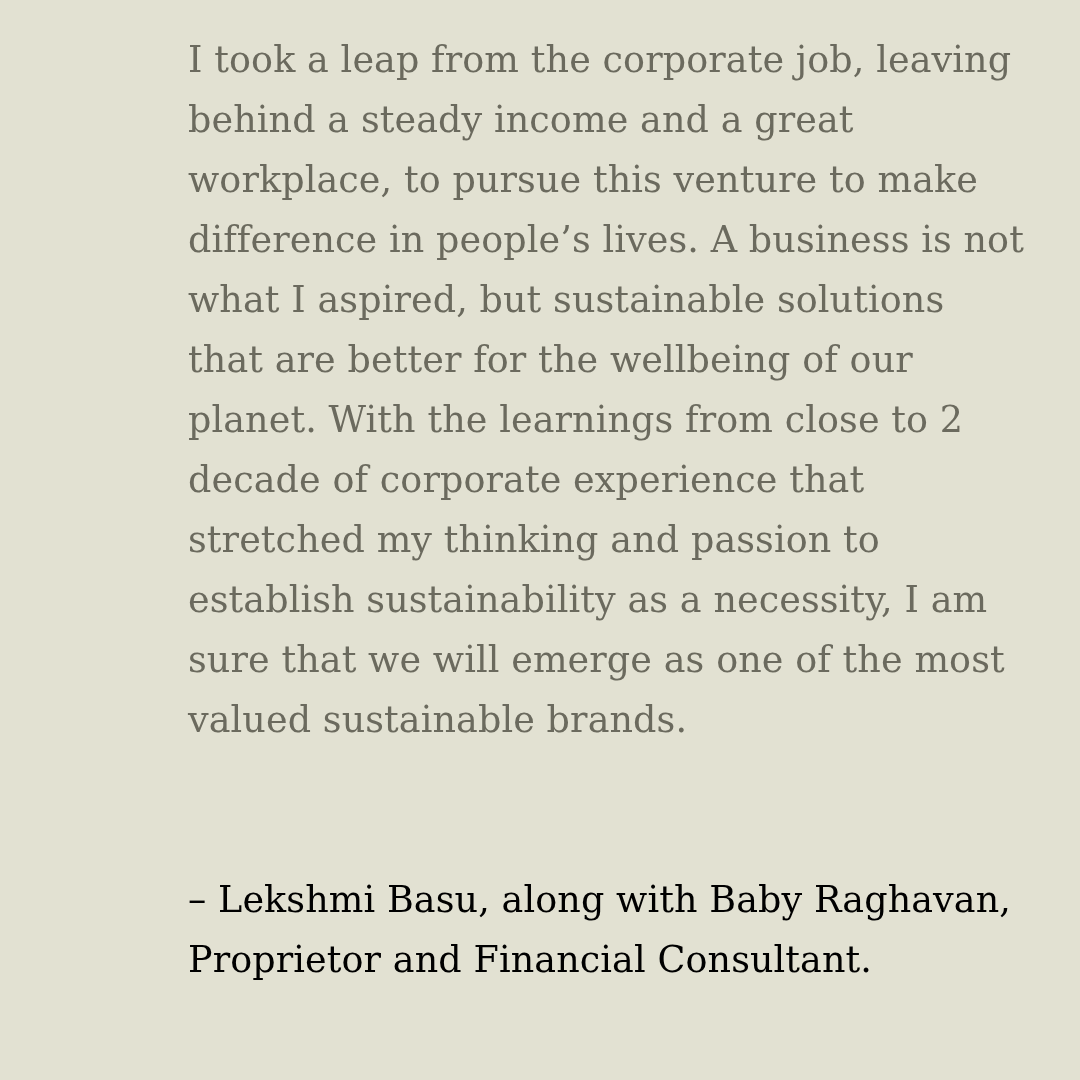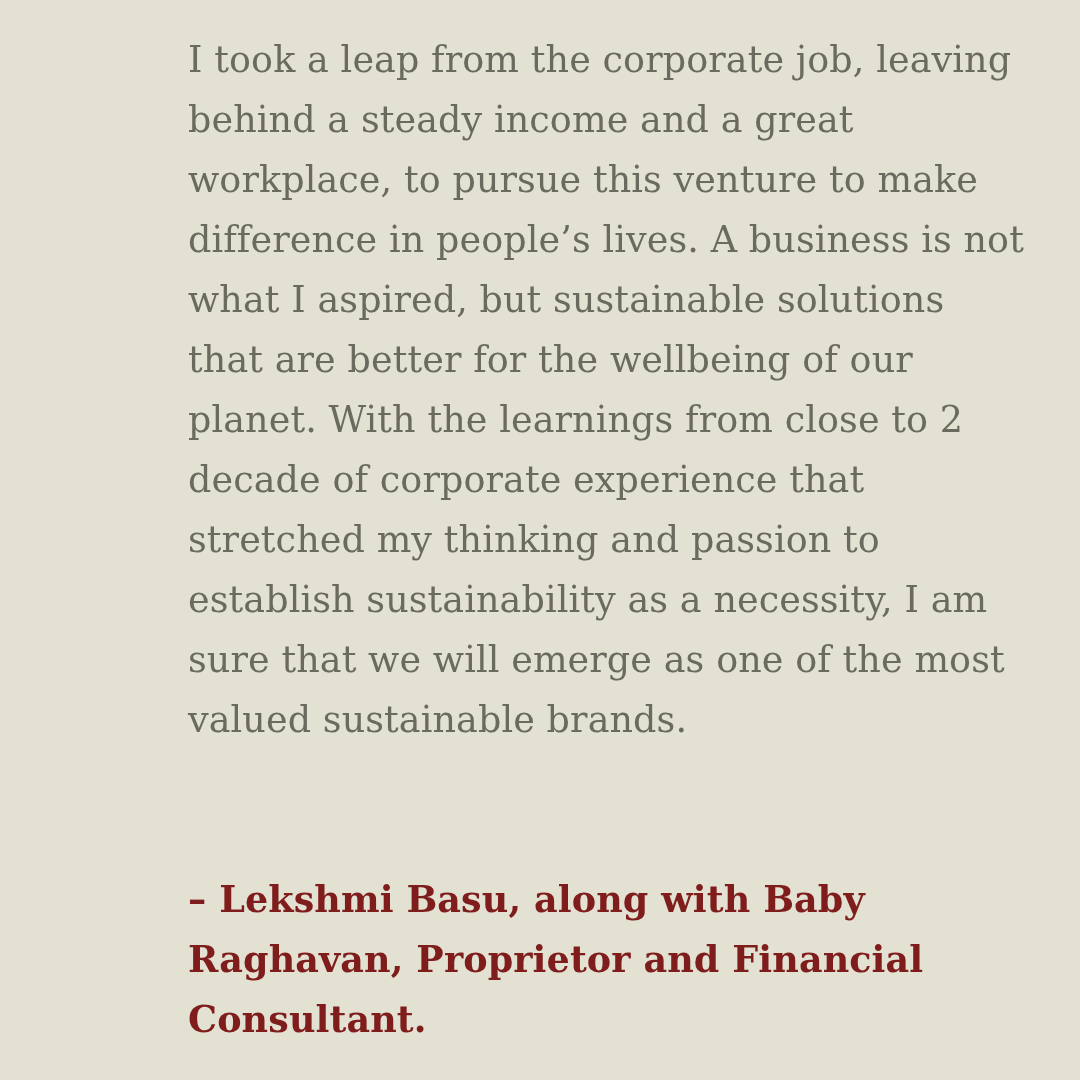--- a/index.html
+++ b/index.html
@@ -27,22 +27,21 @@
     letter-spacing: 0.1px;
     max-width: 870px;
   }
   .story p {
     margin: 0;
   }
   .para-gap {
     height: 60px;
   }
   .signature {
-    color: #7f1d1d;
-    font-weight: bold;
+    color: #000000;
   }
 </style>
 </head>
 <body style="background: rgb(226, 225, 210);">
 
 <div class="page">
   <div class="story">
     <p>I took a leap from the corporate job, leaving behind a steady income and a great workplace, to pursue this venture to make difference in people’s lives. A business is not what I aspired, but sustainable solutions that are better for the wellbeing of our planet. With the learnings from close to 2 decade of corporate experience that stretched my thinking and passion to establish sustainability as a necessity, I am sure that we will emerge as one of the most valued sustainable brands.</p>
     <div class="para-gap"></div>
     <div class="para-gap"></div>

